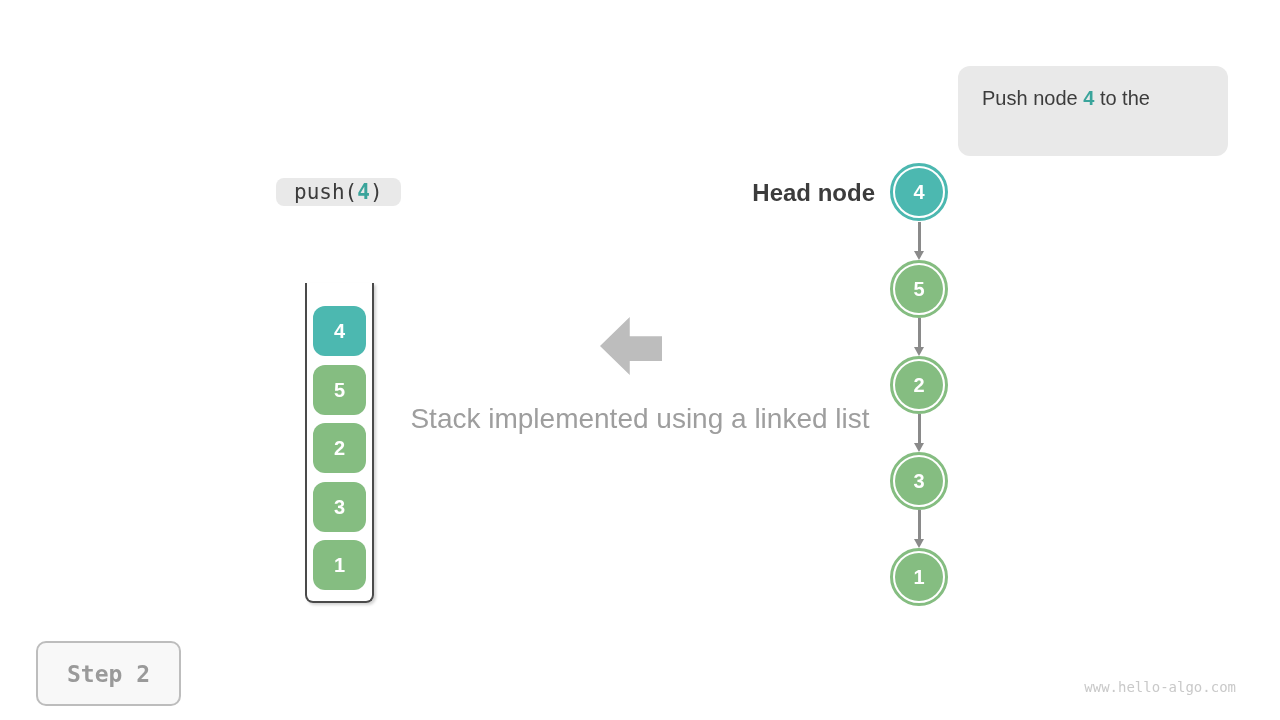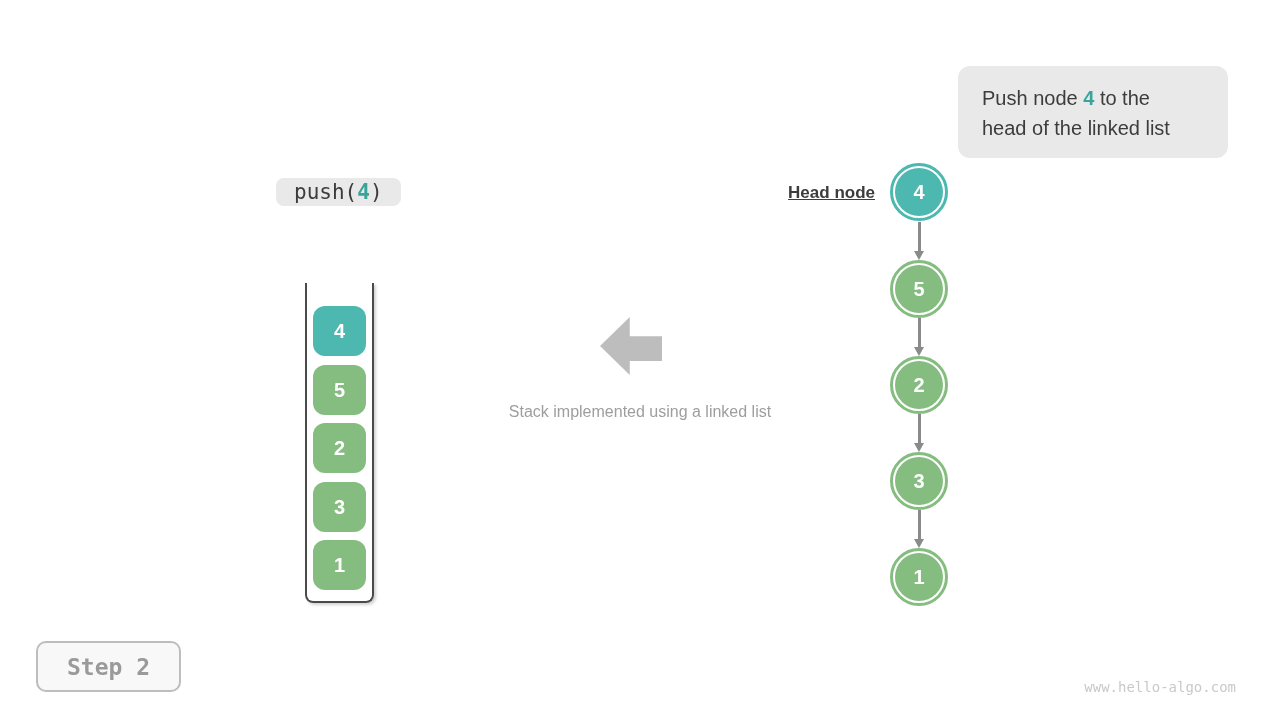--- a/index.html
+++ b/index.html
@@ -66,32 +66,31 @@
     position:absolute; left:600px; top:317px;
     width:62px; height:58px;
     background:var(--arrow, #bdbdbd);
     clip-path:polygon(0 50%, 48% 0, 48% 33%, 100% 33%, 100% 76%, 48% 76%, 48% 100%);
   }
 
   
   .caption {
     position:absolute; left:340px; top:403px;
     width:600px; text-align:center;
-    font-size:16px;
+    font-size:28px;
     color:var(--muted-text, #9e9e9e);
   }
 
   
   .node-label {
     position:absolute; left:640px;
     width:235px; text-align:right;
-    font-size:17px; font-weight:700;
+    font-size:24px; font-weight:700;
     color:var(--dark-text, #3c3c3c);
     line-height:24px;
-    text-decoration:underline;
   }
   .node {
     position:absolute; left:890px;
     width:58px; height:58px;
     border-radius:50%;
     padding:2px;
     background-clip:content-box;
     display:flex; align-items:center; justify-content:center;
     color:#ffffff; font-size:20px; font-weight:700;
   }
@@ -106,21 +105,21 @@
   .connector::after {
     content:""; position:absolute; left:0; bottom:0;
     border-left:5.5px solid transparent;
     border-right:5.5px solid transparent;
     border-top:9px solid var(--connector, #8a8a8a);
   }
 
   
   .step-badge {
     position:absolute; left:36px; top:641px;
-    width:145px; height:51px;
+    width:145px; height:65px;
     background:var(--step-bg, #f8f8f8);
     border:2px solid var(--step-border, #bdbdbd);
     border-radius:10px;
     display:flex; align-items:center; justify-content:center;
     font-family:"DejaVu Sans Mono", monospace;
     font-size:23px; font-weight:700;
     color:var(--step-text, #9a9a9a);
   }
 
   
@@ -132,21 +131,20 @@
     color:var(--watermark, #c9c9c9);
   }
 </style>
 </head>
 <body>
 
 <div class="canvas">
 
   <div class="callout">
     <span>Push node </span><span class="hl">4</span><span> to the</span>
-    <div>head of the linked list</div>
   </div>
 
   <div class="op-badge">
     <span>push(</span>
       <span class="hl">4</span>
       <span>)</span>
   </div>
 
   <div class="stack-container"></div>
   <div class="stack-box" style="top:306px" data-variant="teal">4</div>

